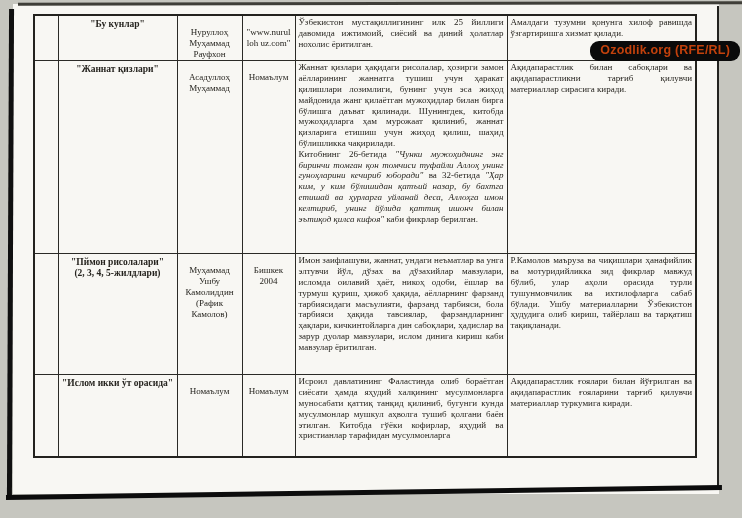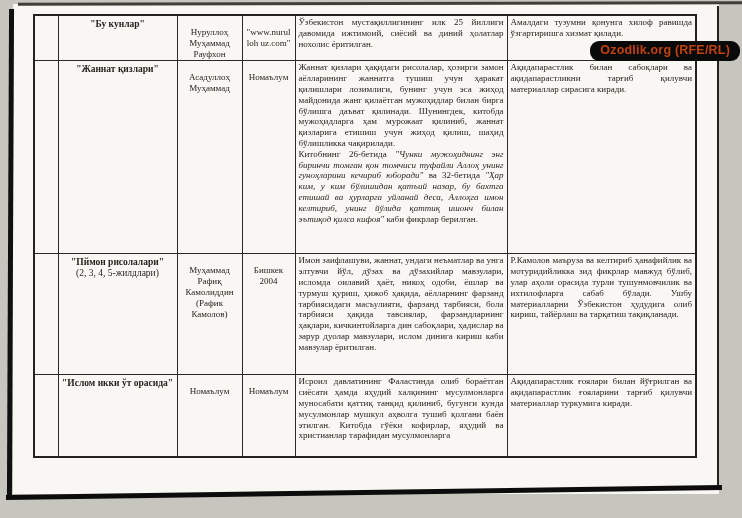--- a/index.html
+++ b/index.html
@@ -40,21 +40,21 @@
     padding:1px 3px 1px 3px;
   }
   .doc-table{border:2px solid #23221e;}
   tr.r0{height:24px;} tr.r1{height:36px;} tr.r2{height:193px;} tr.r3{height:121px;} tr.r4{height:82px;}
   td.c-title{text-align:center;font-weight:bold;font-size:9.5px;line-height:11px;padding-top:3px;}
   td.c-author,td.c-source{text-align:center;padding-top:11px;}
   td.c-source{overflow-wrap:anywhere;}
   td.c-desc p,td.c-assess p{margin:0;text-align:justify;}
   td.c-assess p{text-align:justify;}
   .it{font-style:italic;}
-  .title2{display:block;font-weight:normal;}
+  .title2{display:block;font-weight:bold;}
 </style>
 </head>
 <body>
 
 <div class="scene">
   <div class="paper"></div>
   <div class="edge edge-top"></div>
   <div class="edge edge-left"></div>
   <div class="edge edge-right"></div>
   <div class="edge edge-bottom"></div>
@@ -96,27 +96,27 @@
           <p>Ақидапарастлик билан сабоқлари ва ақидапарастликни тарғиб қилувчи материаллар сирасига киради.</p>
         </td>
       </tr>
 
       <tr class="r3">
         <td class="c-num"></td>
         <td class="c-title">
           <span>"Пймон рисолалари"</span>
           <span class="title2">(2, 3, 4, 5-жилдлари)</span>
         </td>
-        <td class="c-author">Муҳаммад Рафиқ Камолиддин (Рафик Камолов)</td>
+        <td class="c-author">Муҳаммад Ушбу Камолиддин (Рафик Камолов)</td>
         <td class="c-source">Бишкек 2004</td>
         <td class="c-desc">
           <p>Имон заифлашуви, жаннат, ундаги неъматлар ва унга элтувчи йўл, дўзах ва дўзахийлар мавзулари, исломда оилавий ҳаёт, никоҳ одоби, ёшлар ва турмуш қуриш, ҳижоб ҳақида, аёлларнинг фарзанд тарбиясидаги масъулияти, фарзанд тарбияси, бола тарбияси ҳақида тавсиялар, фарзандларнинг ҳақлари, кичкинтойларга дин сабоқлари, ҳадислар ва зарур дуолар мавзулари, ислом динига кириш каби мавзулар ёритилган.</p>
         </td>
         <td class="c-assess">
-          <p>Р.Камолов маъруза ва келтириб ҳанафийлик ва мотуридийликка зид фикрлар мавжуд бўлиб, улар аҳоли орасида турли тушунмовчилик ва ихтилофларга сабаб бўлади. Ушбу материалларни Ўзбекистон ҳудудига олиб кириш, тайёрлаш ва тарқатиш тақиқланади.</p>
+          <p>Р.Камолов маъруза ва чиқишлари ҳанафийлик ва мотуридийликка зид фикрлар мавжуд бўлиб, улар аҳоли орасида турли тушунмовчилик ва ихтилофларга сабаб бўлади. Ушбу материалларни Ўзбекистон ҳудудига олиб кириш, тайёрлаш ва тарқатиш тақиқланади.</p>
         </td>
       </tr>
 
       <tr class="r4">
         <td class="c-num"></td>
         <td class="c-title">"Ислом икки ўт орасида"</td>
         <td class="c-author">Номаълум</td>
         <td class="c-source">Номаълум</td>
         <td class="c-desc">
           <p>Исроил давлатининг Фаластинда олиб бораётган сиёсати ҳамда яҳудий халқининг мусулмонларга муносабати қаттиқ танқид қилиниб, бугунги кунда мусулмонлар мушкул аҳволга тушиб қолгани баён этилган. Китобда гўёки кофирлар, яҳудий ва христианлар тарафидан мусулмонларга</p>

